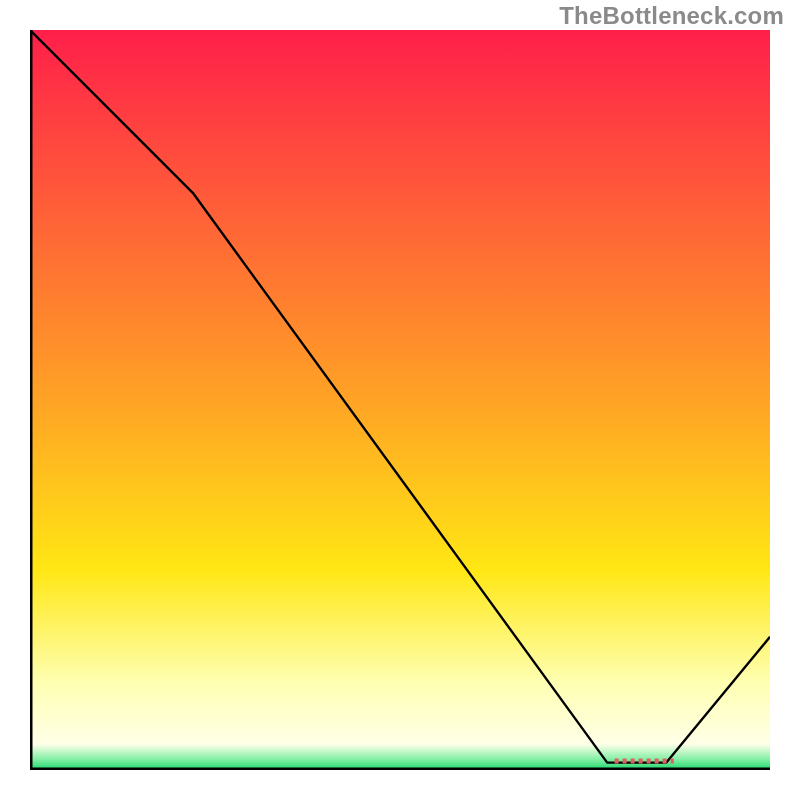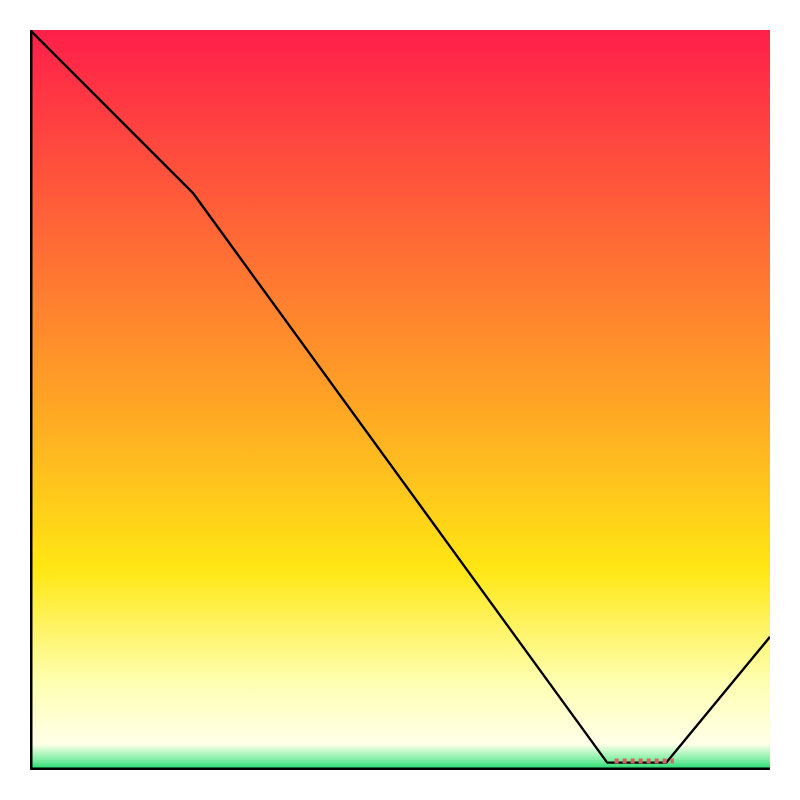--- a/index.html
+++ b/index.html
@@ -30,20 +30,21 @@
     top: 30px;
     width: 740px;
     height: 740px;
   }
   .plot svg { display: block; }
 </style>
 </head>
 <body>
 
 <div class="wrap">
+  <div class="watermark">TheBottleneck.com</div>
 
   <div class="plot">
     <svg id="chart-svg" width="740" height="740" viewBox="0 0 740 740">
         <defs>
           <linearGradient id="bg-grad" x1="0" y1="0" x2="0" y2="1">
             <stop offset="0%" stop-color="#ff1f4a"></stop>
             <stop offset="50%" stop-color="#ffa325"></stop>
             <stop offset="73%" stop-color="#ffe714"></stop>
             <stop offset="88%" stop-color="#feffb0"></stop>
             <stop offset="96.5%" stop-color="#ffffe8"></stop>

